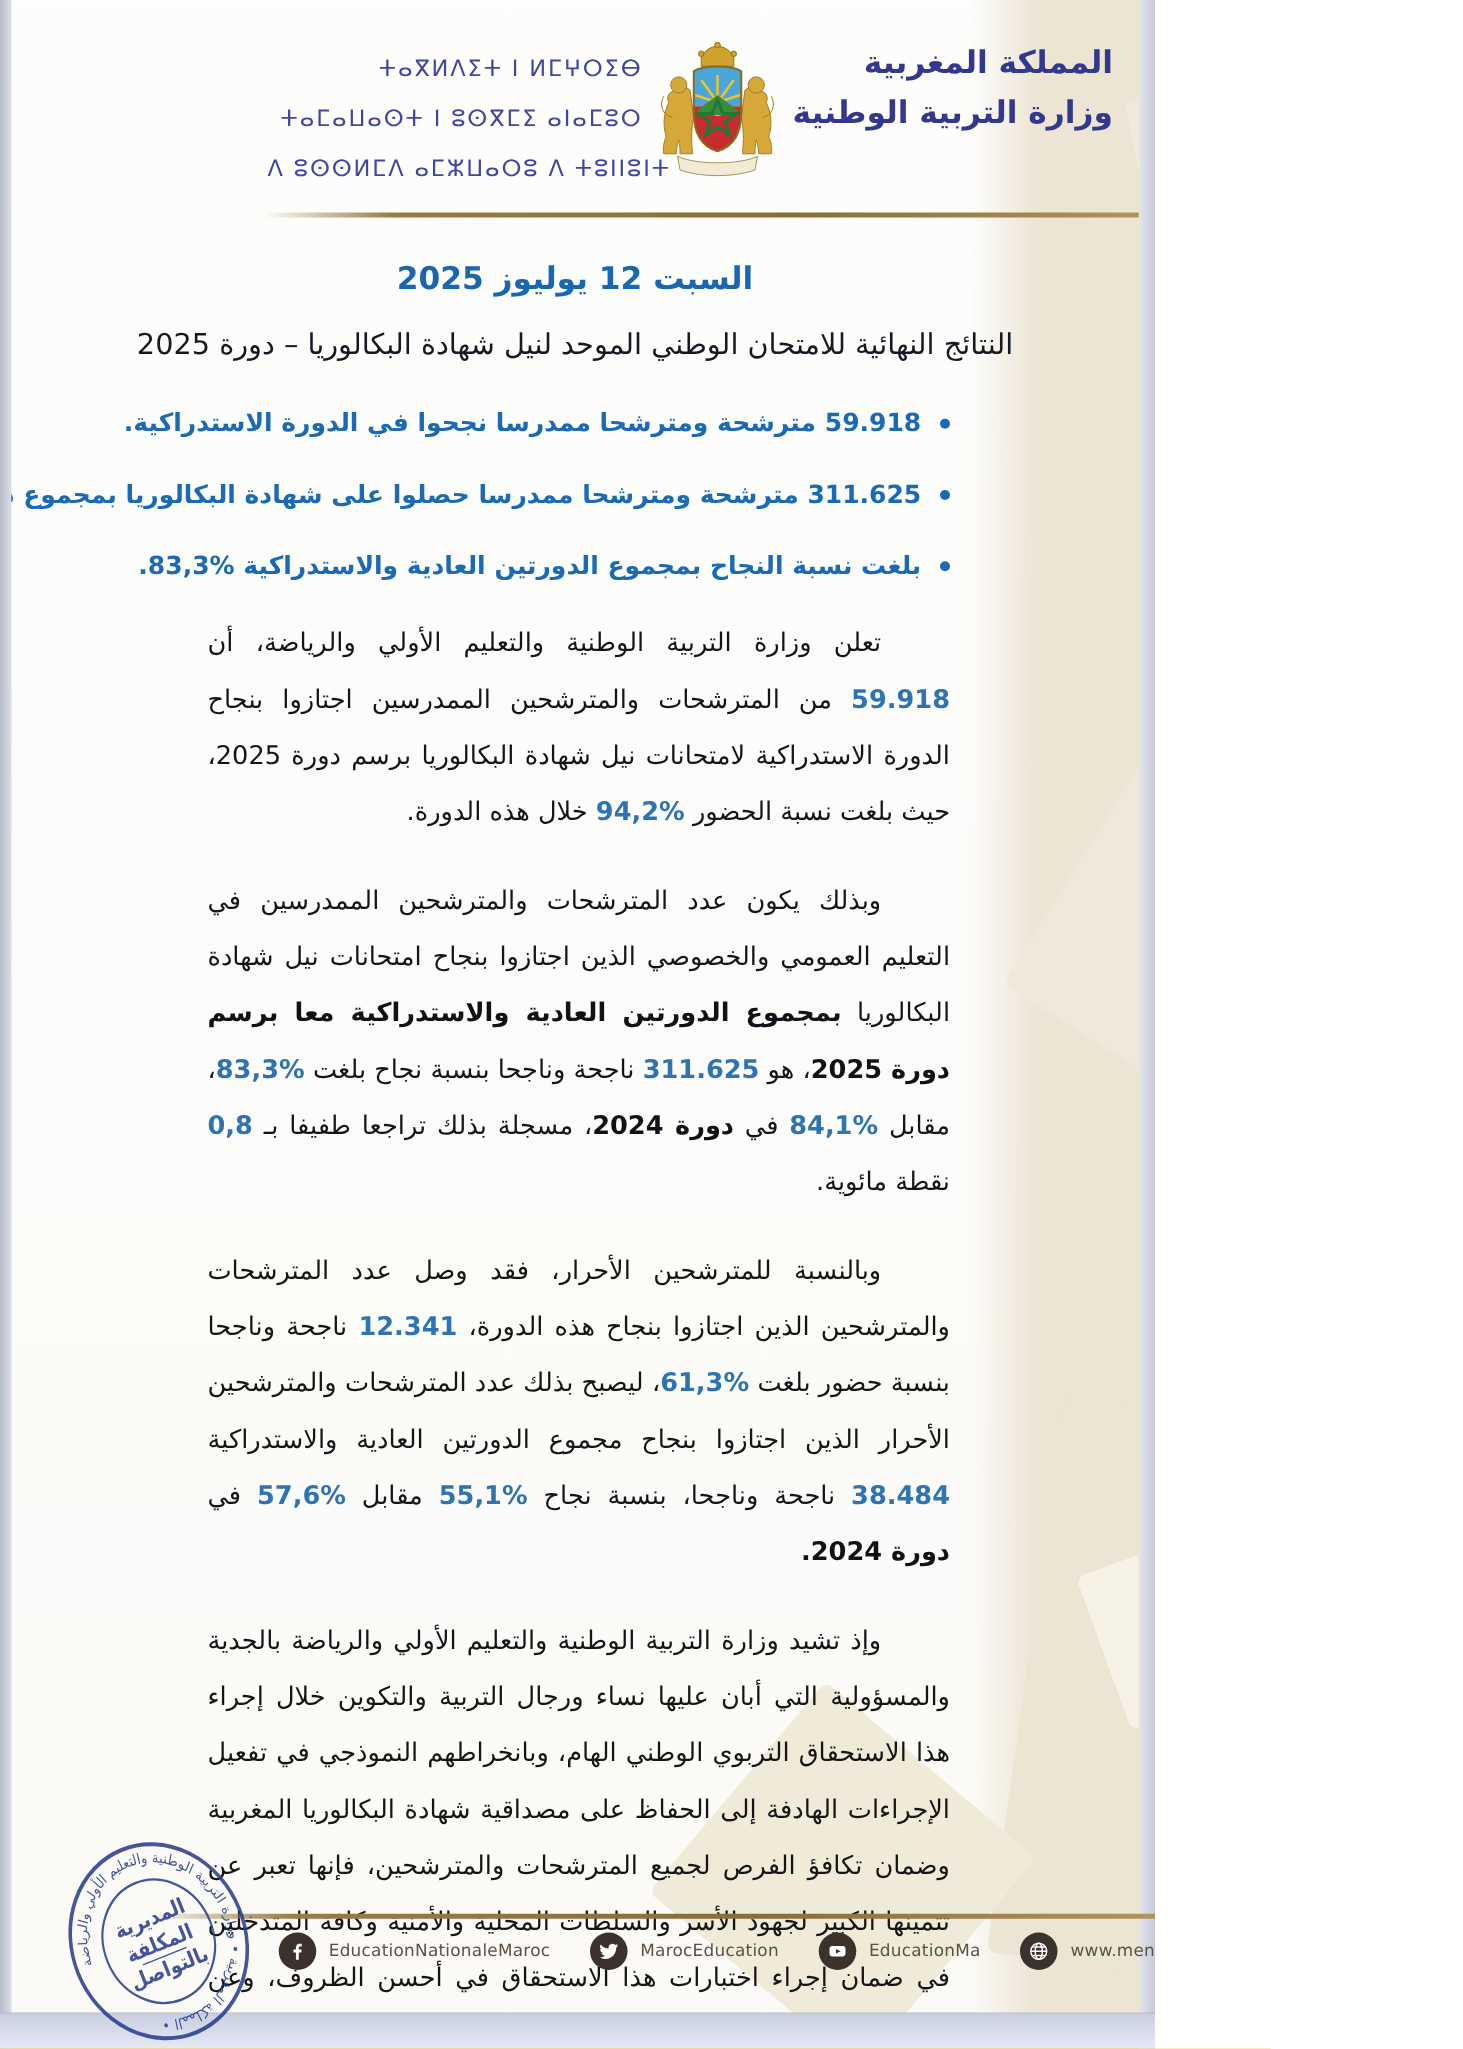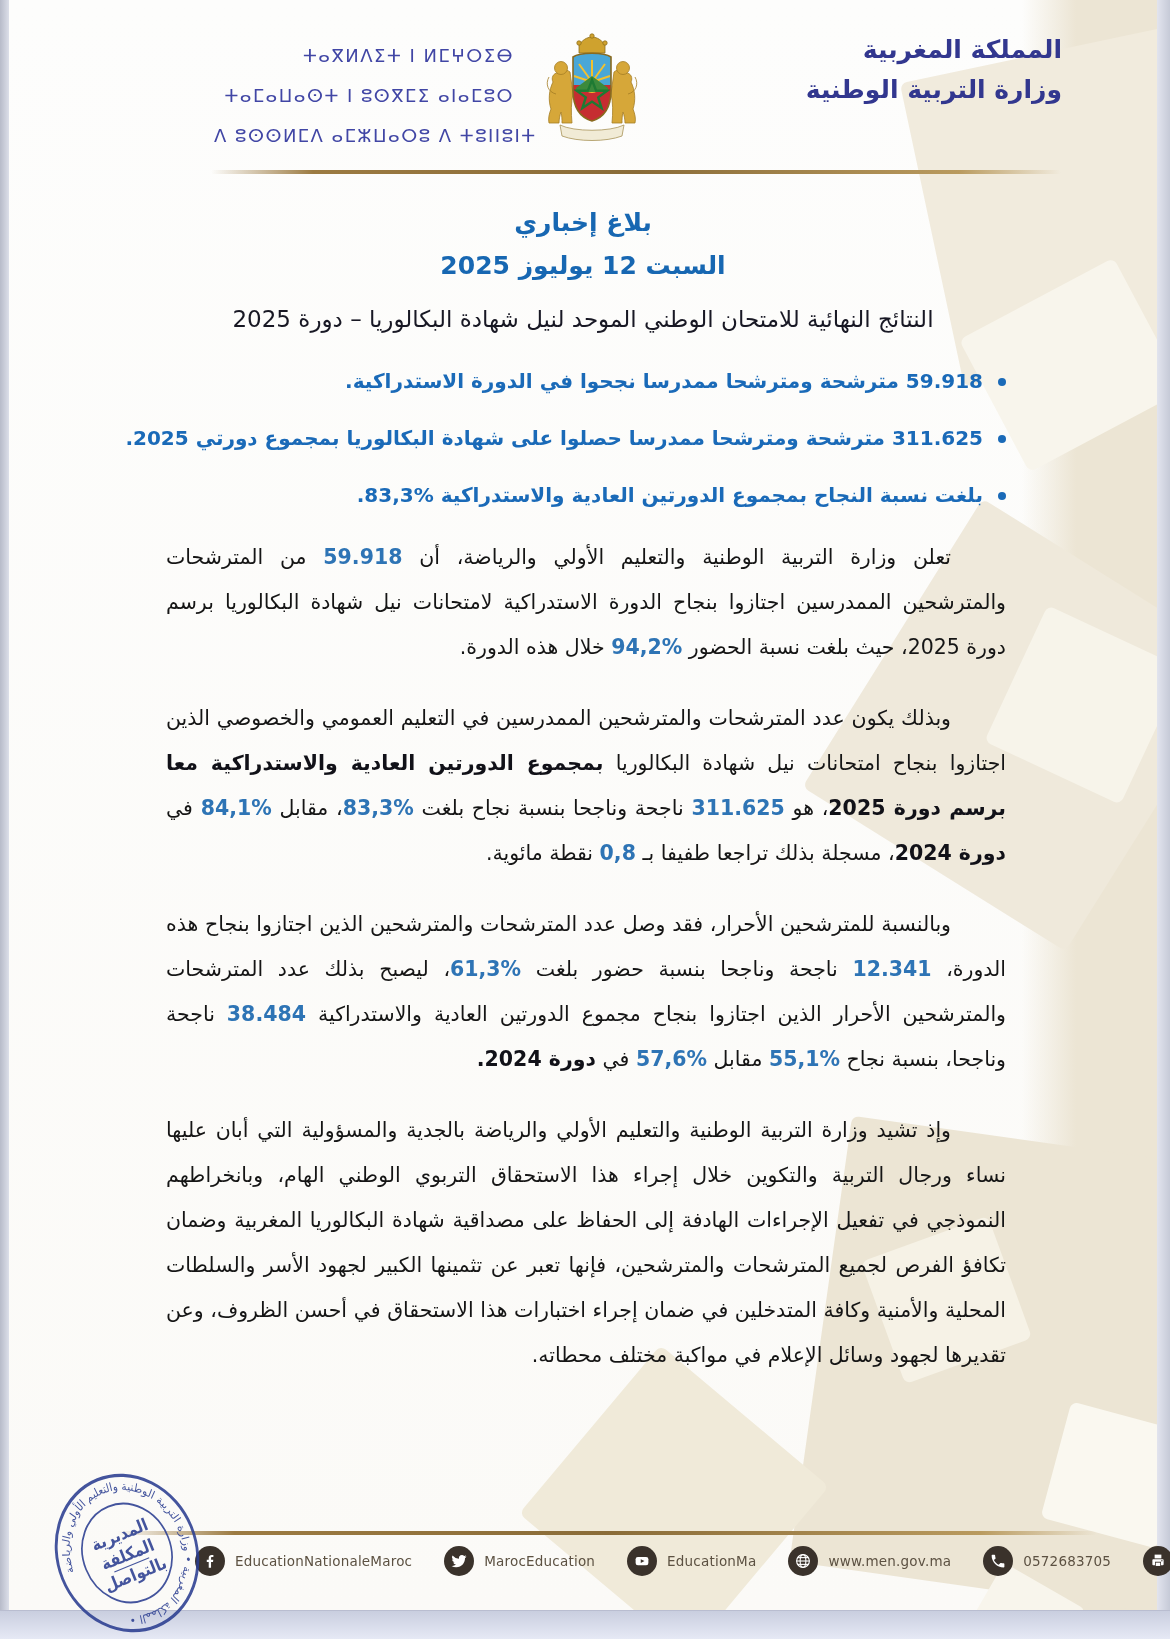--- a/index.html
+++ b/index.html
@@ -1,17 +1,17 @@
 <!DOCTYPE html>
 <html lang="ar"><head>
 <meta charset="utf-8">
 <style>
   html,body{margin:0;padding:0}
   body{width:1170px;height:1639px;overflow:hidden;font-family:"DejaVu Sans",sans-serif}
-  .photo{position:relative;width:1170px;height:1639px;background:#eab308;overflow:hidden}
+  .photo{position:relative;width:924px;height:1639px;background:#eab308;overflow:hidden}
   .edge{position:absolute;z-index:0}
   .edge-left{left:0;top:0;bottom:0;width:9px;background:linear-gradient(90deg,#b7bbc9,#dcdfe9)}
   .edge-right{right:0;top:0;bottom:0;width:13px;background:linear-gradient(270deg,#c6cad7,#e2e4ee)}
   .edge-bottom{left:0;right:0;bottom:0;height:28px;background:linear-gradient(#c9cedf,#e6e9f5);border-top:1px solid #b9bdd0}
   .paper{position:absolute;left:9px;right:13px;top:0;bottom:28px;background:linear-gradient(180deg,#fdfdfc,#fbfaf7);overflow:hidden;z-index:1}
 
   
   .wm{position:absolute;inset:0;pointer-events:none;z-index:0}
   .wm .band{position:absolute;top:0;bottom:0;right:0;width:135px;background:linear-gradient(270deg,#ece5d4 60%,rgba(236,229,212,0))}
   .wm .s{position:absolute;border-radius:7px}
@@ -48,21 +48,21 @@
 
   
   .paras{margin:16px 151px 0 157px;direction:rtl;text-align:justify;color:#151515;font-size:20.5px;line-height:45px}
   .para{margin:0 0 26px 0;text-indent:55px}
   .run-n{font-weight:normal}
   .run-b{font-weight:bold;color:#111118}
   .run-num{font-weight:bold;color:#2e74b5}
 
   
   .rule-bottom{position:absolute;left:117px;top:1531px;width:980px;z-index:2}
-  .socials{position:absolute;left:195px;top:1546px;width:810px;display:flex;align-items:center;gap:32px;z-index:2}
+  .socials{position:absolute;left:223px;top:1546px;width:810px;display:flex;align-items:center;gap:32px;z-index:2}
   .social{display:flex;align-items:center;gap:10px}
   .sicon{width:30px;height:30px;border-radius:50%;background:#3a322b;display:flex;align-items:center;justify-content:center;flex:0 0 auto}
   .sicon svg{width:18px;height:18px;display:block}
   .slabel{font-size:13.5px;color:#5c5142;letter-spacing:.2px;white-space:nowrap}
 
   .stamp{position:absolute;left:48px;top:1474px;width:158px;height:158px;z-index:3;transform:rotate(-22deg) scale(.95,1.08);opacity:.88}
   .stamp text{fill:#2b3e91;font-family:"DejaVu Sans",sans-serif}
 </style>
 </head>
 <body>
@@ -136,21 +136,20 @@
 
         <div class="ar-min">
           <div>المملكة المغربية</div>
           <div>وزارة التربية الوطنية</div>
         </div>
       </div>
 
       <div class="gold-rule rule-top"></div>
 
       <div class="notice">
-        <div class="kicker">بلاغ إخباري</div>
         <div class="date">السبت 12 يوليوز 2025</div>
         <div class="title">النتائج النهائية للامتحان الوطني الموحد لنيل شهادة البكالوريا – دورة 2025</div>
       </div>
 
       <div class="bullets">
         <div class="bullet">
           <span class="dot"></span>
           <span>59.918 مترشحة ومترشحا ممدرسا نجحوا في الدورة الاستدراكية.</span>
         </div>
         <div class="bullet">

